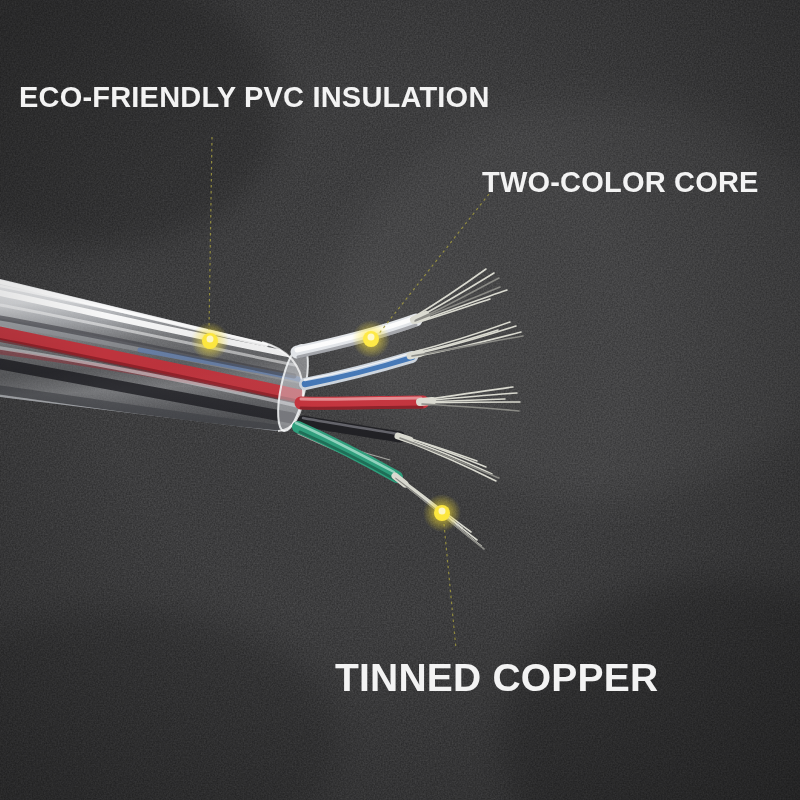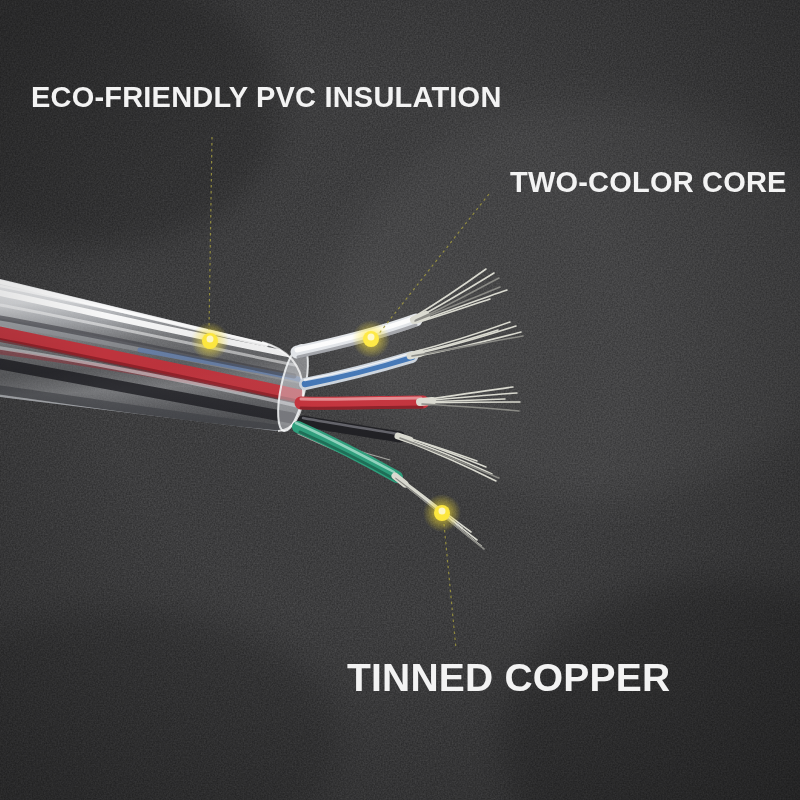--- a/index.html
+++ b/index.html
@@ -8,24 +8,23 @@
     font-family:"Liberation Sans",sans-serif;
   }
   .stage svg{position:absolute;left:0;top:0;}
   .label{
     position:absolute;
     color:#f3f3f3;
     font-weight:700;
     letter-spacing:0.2px;
     white-space:nowrap;
     line-height:1.05;
-    margin-left:12px;
   }
   .label-eco{left:19px;top:82px;font-size:29px;}
-  .label-core{left:498px;top:167px;font-size:29px;}
+  .label-core{left:482px;top:167px;font-size:29px;}
   .label-copper{left:335px;top:658px;font-size:39px;}
 </style>
 </head>
 <body>
 
 <div class="stage">
 
 <svg width="800" height="800" viewBox="0 0 800 800">
   <defs>
     <filter id="grain" x="0" y="0" width="100%" height="100%">

